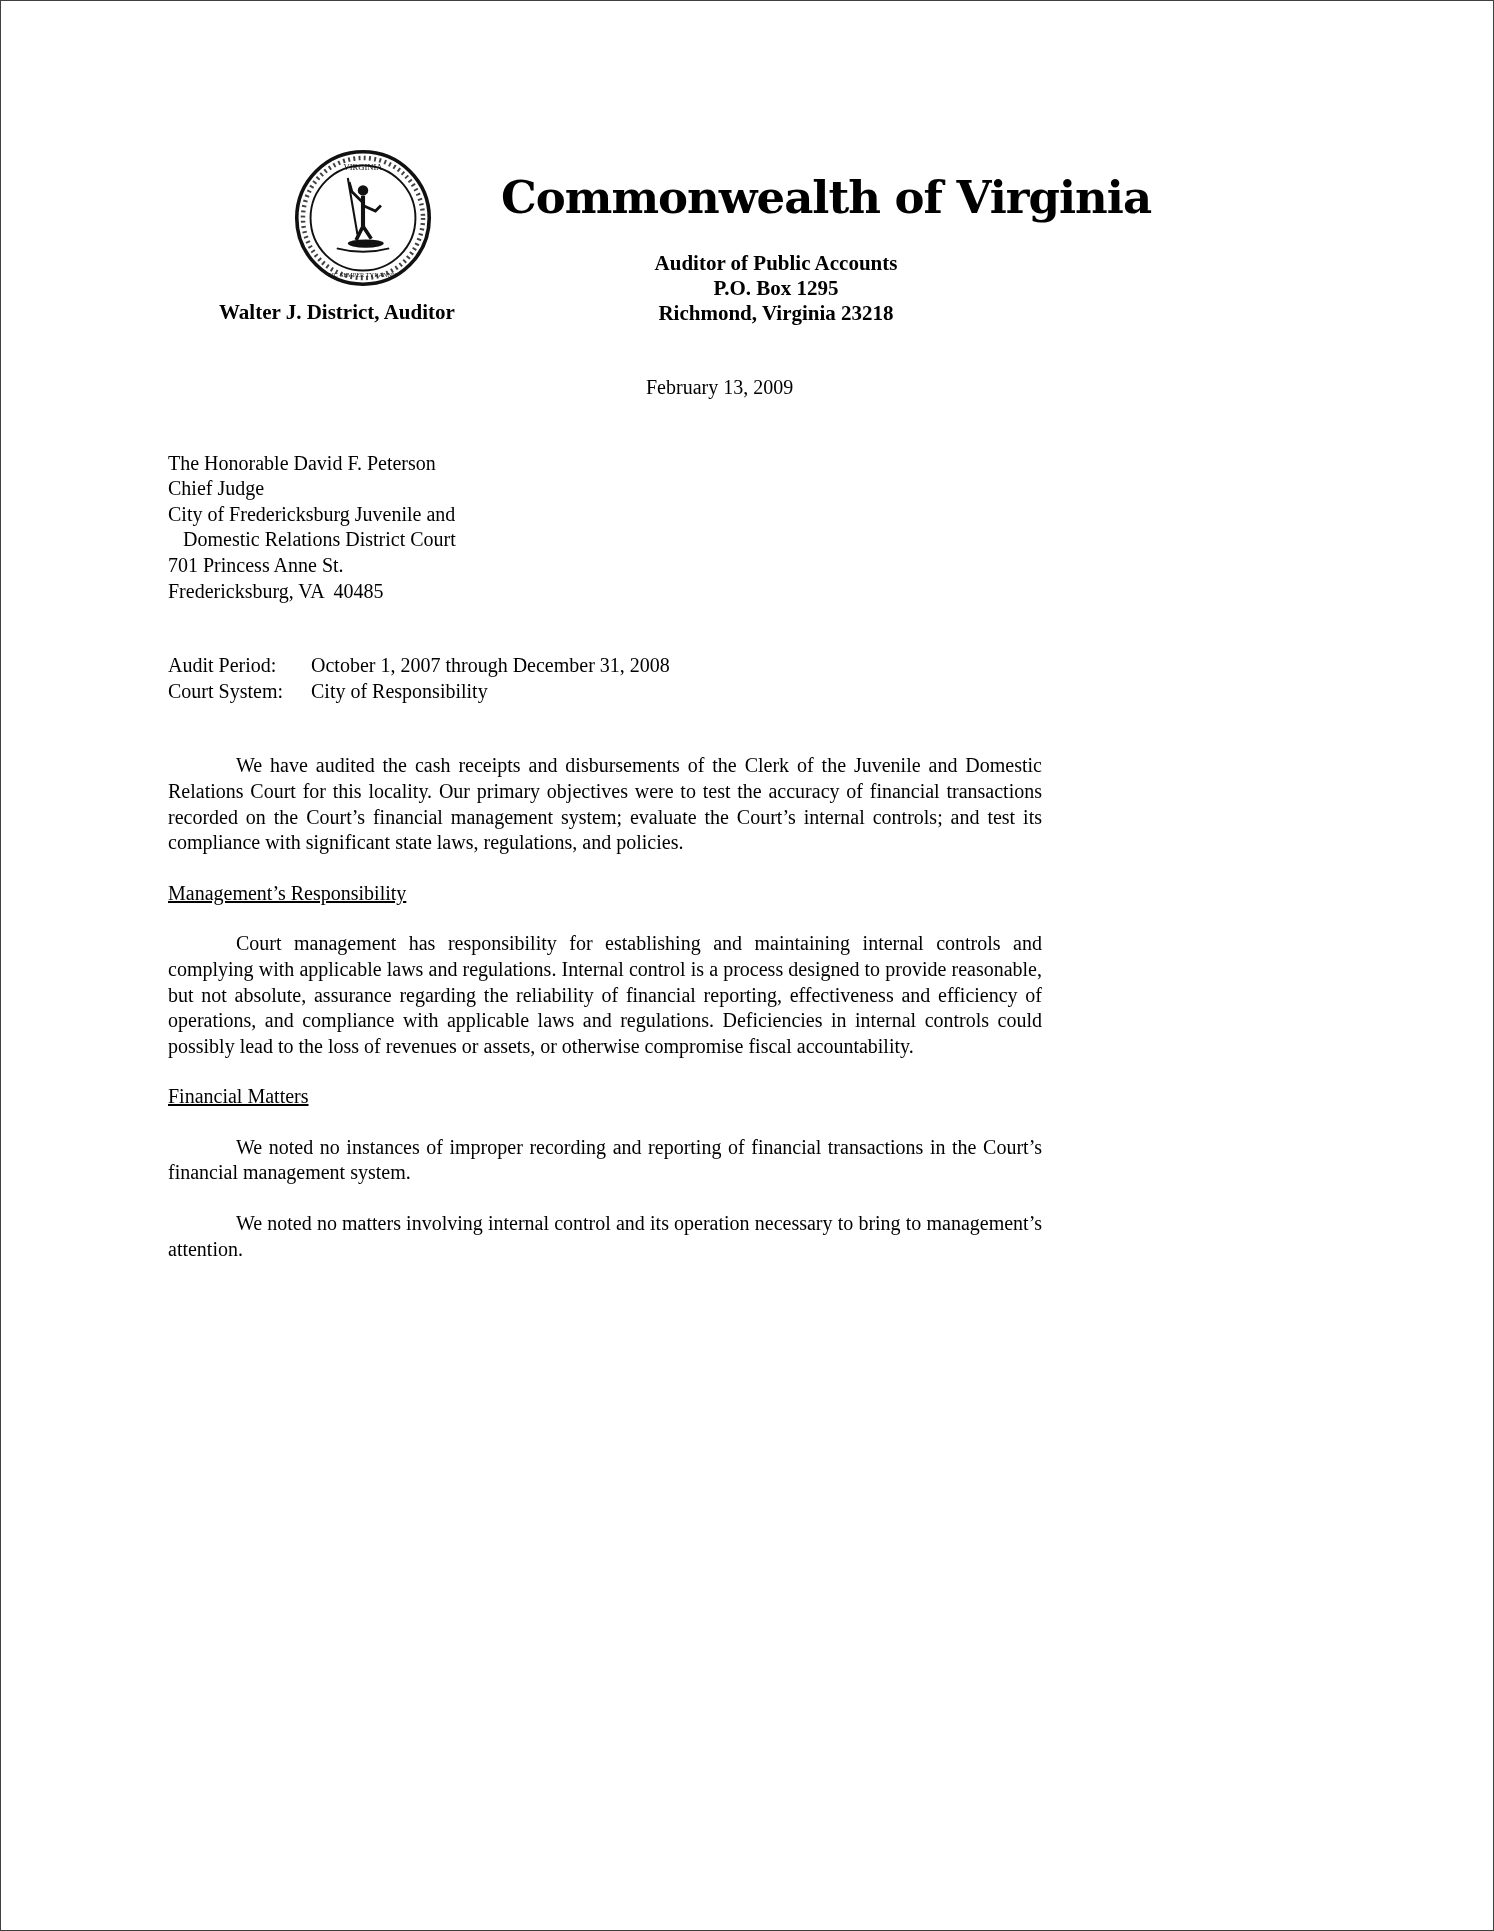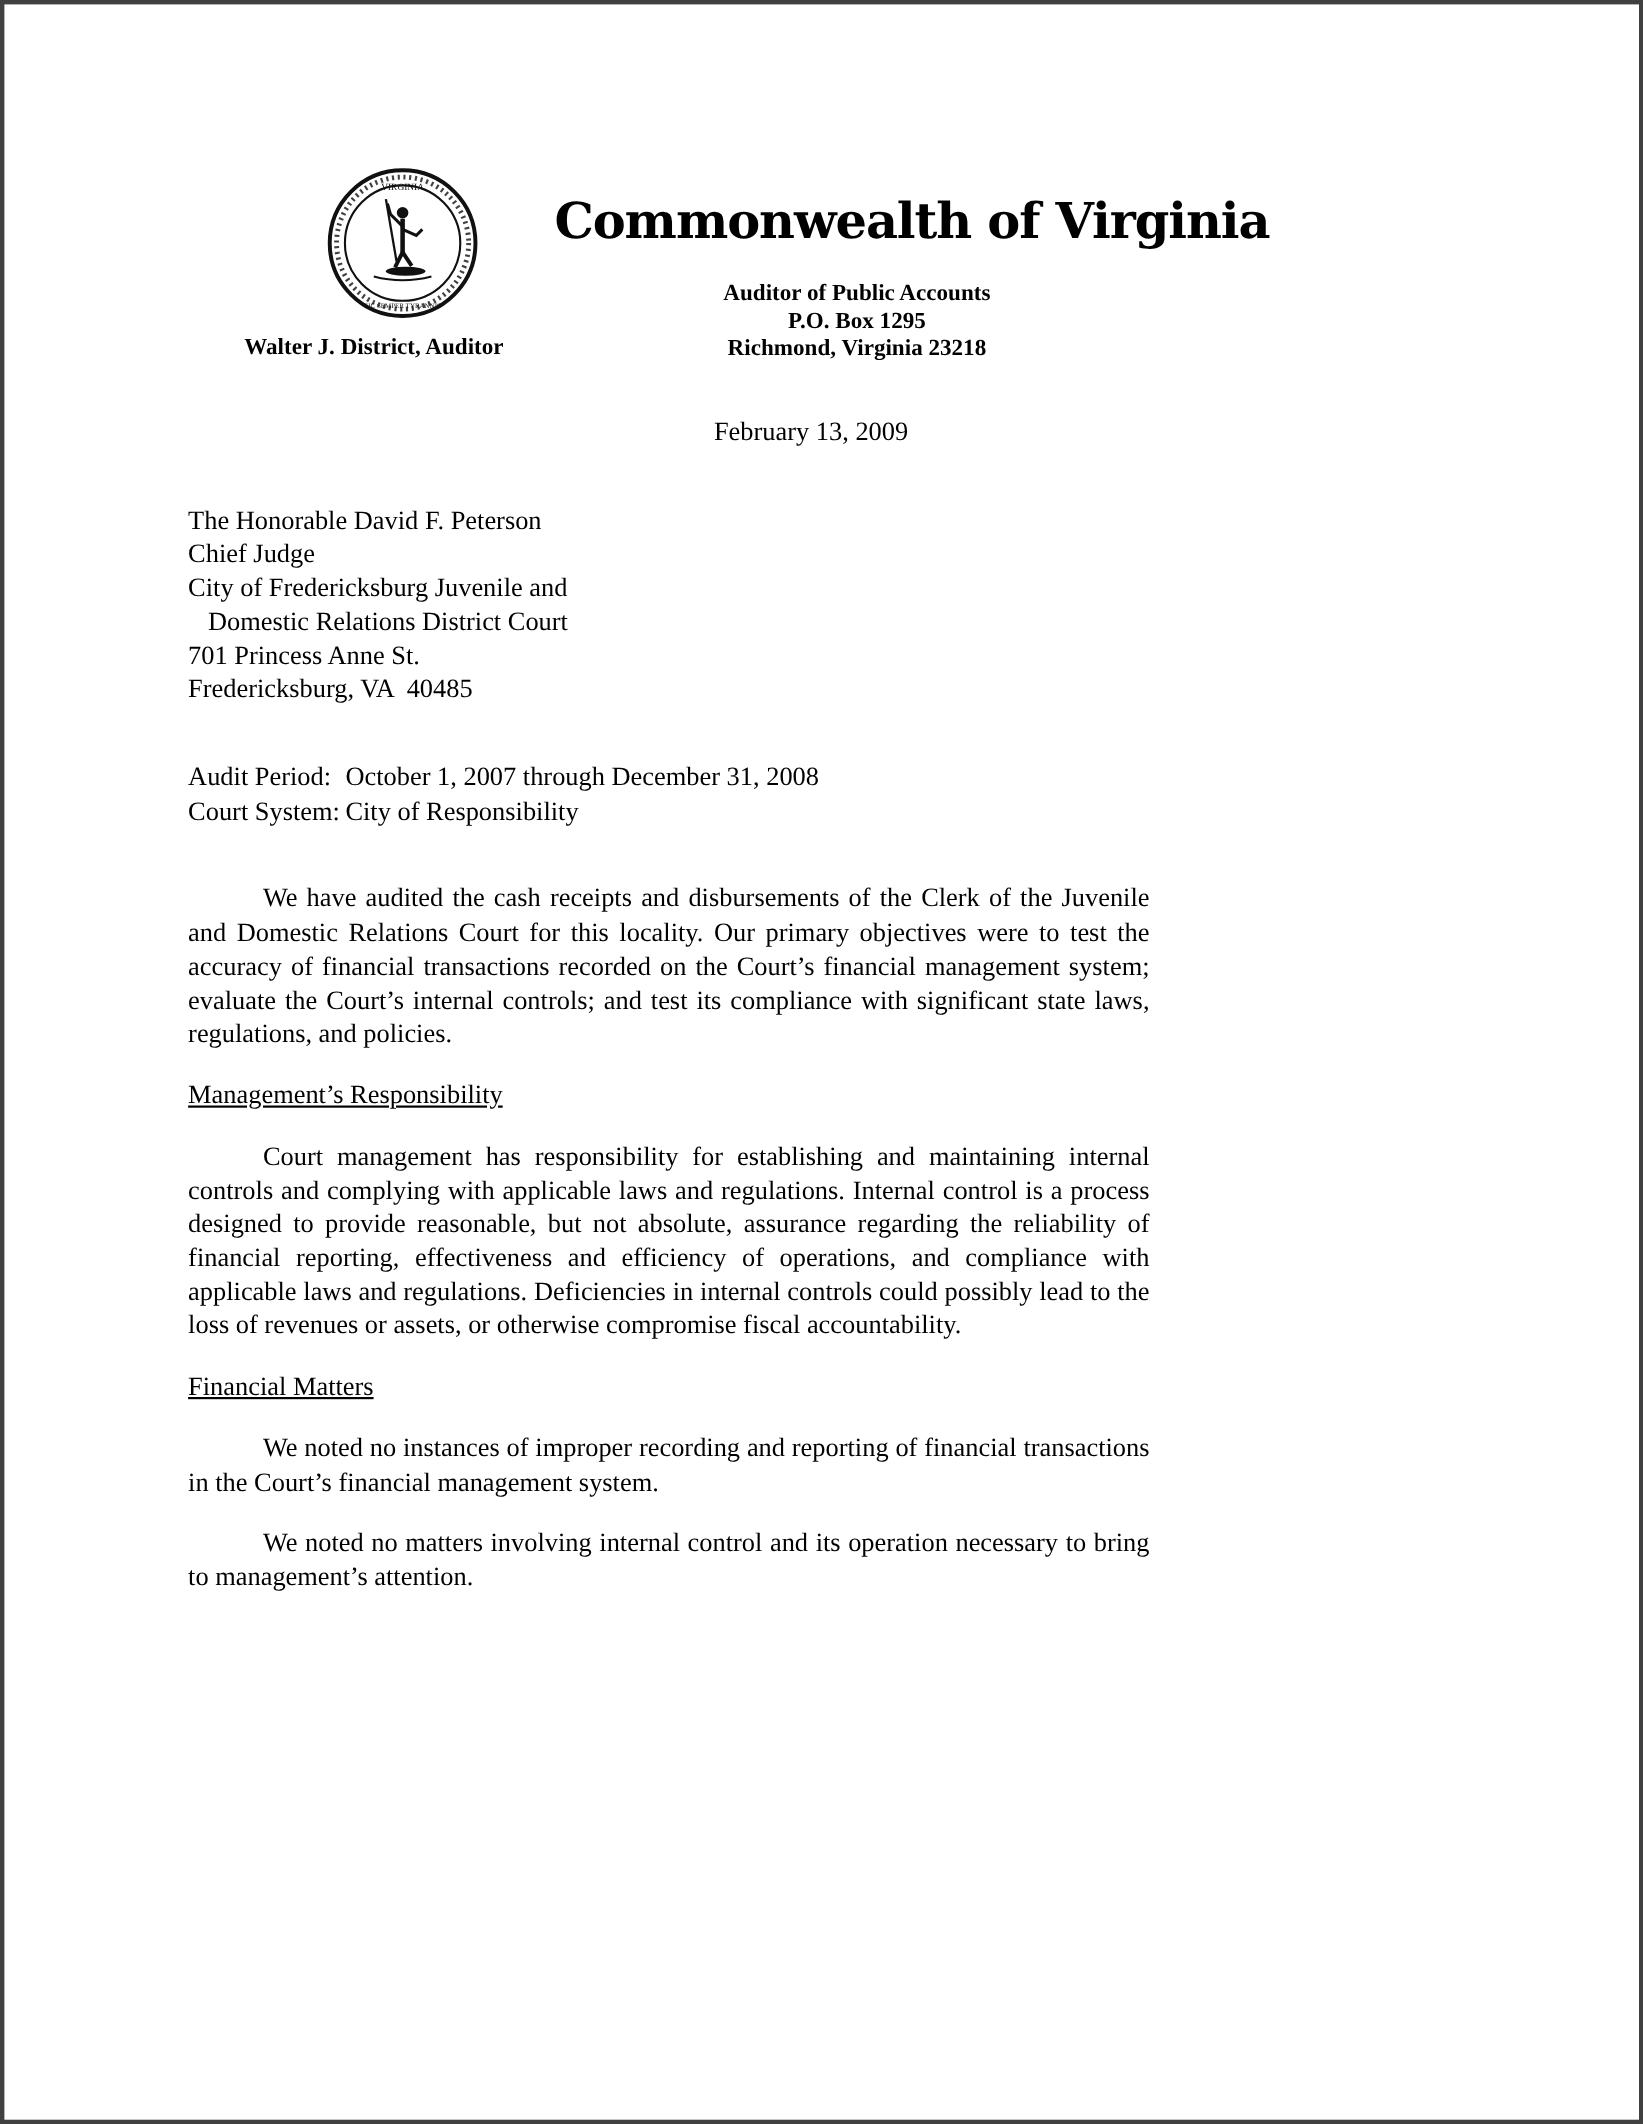--- a/index.html
+++ b/index.html
@@ -1,21 +1,21 @@
 <!DOCTYPE html>
 <html><head>
 <meta charset="utf-8">
 <style>
   * { box-sizing: border-box; }
   html, body { margin: 0; padding: 0; background: #ffffff; }
   .page {
     width: 1494px;
     height: 1931px;
     background: #ffffff;
-    border: 4px solid #404040;
+    border: 1px solid #404040;
     position: relative;
     font-family: "Liberation Serif", serif;
     color: #000000;
     overflow: hidden;
   }
 
   
   .seal {
     position: absolute;
     left: 293px;
@@ -54,21 +54,21 @@
     font-size: 21px;
     white-space: nowrap;
   }
 
   
   .content {
     position: absolute;
     left: 167px;
     top: 374px;
     width: 874px;
-    font-size: 24px;
+    font-size: 20px;
     line-height: 1.28;
   }
   .date {
     margin: 0 0 50px 478px;
     white-space: nowrap;
   }
   .recipient { margin: 0 0 49px 0; }
   .recipient-line { white-space: pre; }
   .audit-info { margin: 0 0 49px 0; }
   .audit-row { display: flex; }

